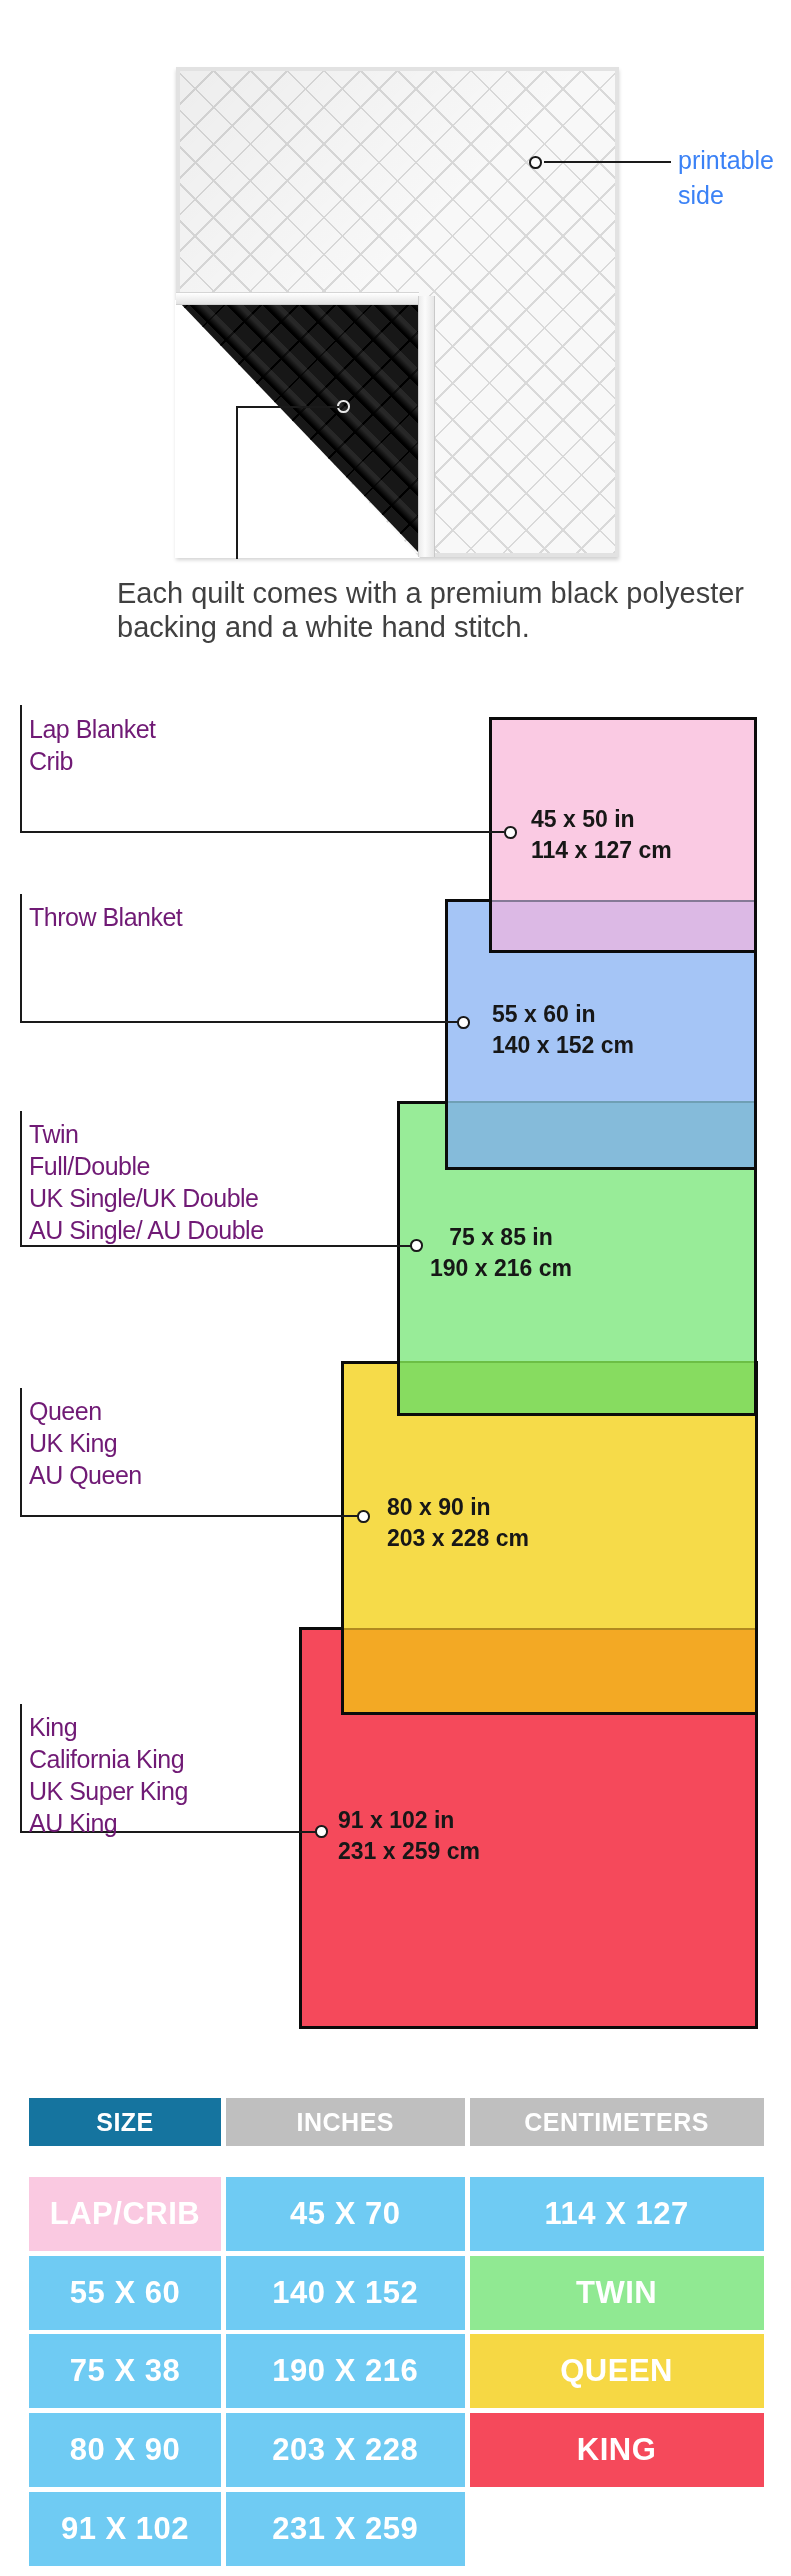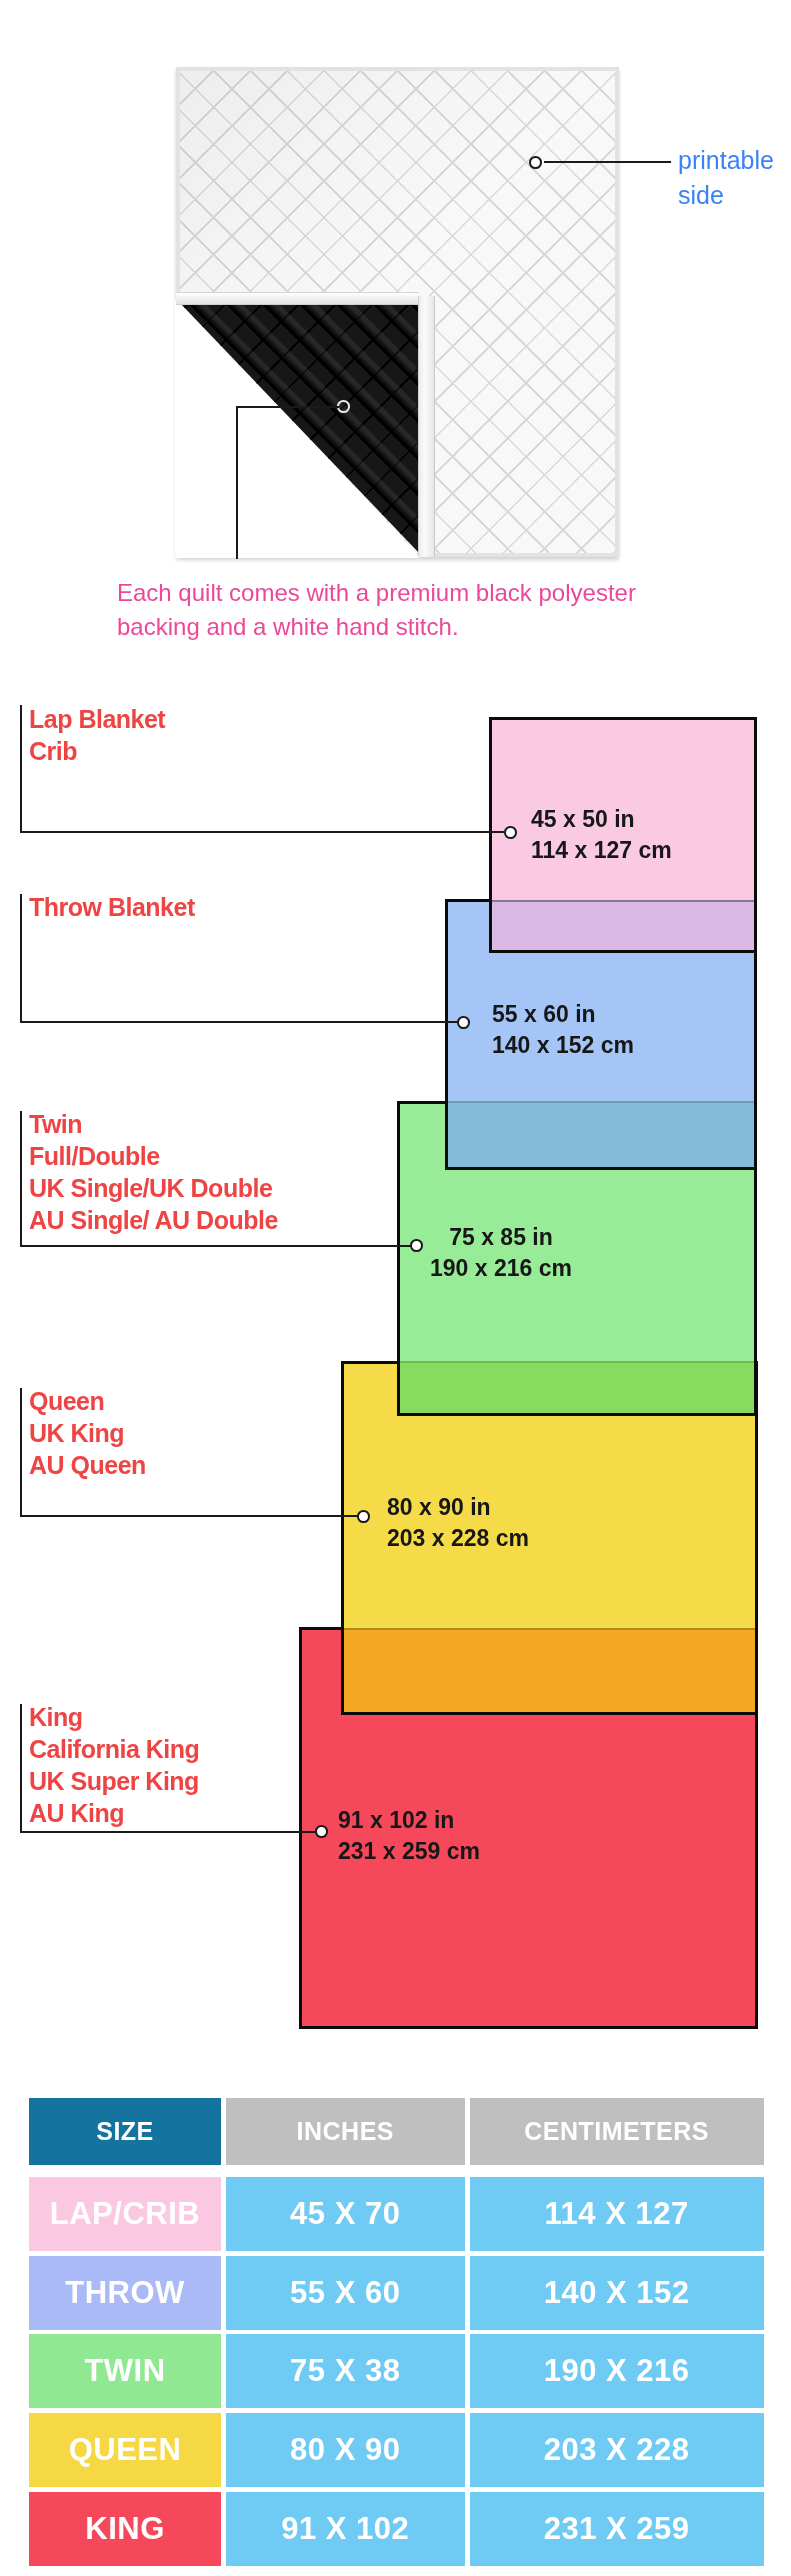--- a/index.html
+++ b/index.html
@@ -28,47 +28,47 @@
          background:linear-gradient(90deg,#ececec,#fbfbfb 40%,#e6e6e6);
          border-left:1px solid #cfcfcf;border-right:1px solid #c9c9c9;}
 
   .callout-circle{position:absolute;width:8.6px;height:8.6px;border-radius:50%;
          border:2.9px solid #1a1a1a;background:#ffffff;}
   .callout-circle.on-black{border-color:#e8e8e8;background:transparent;}
   .h-line{position:absolute;height:1.9px;background:#1a1a1a;}
   .v-line{position:absolute;width:1.9px;background:#1a1a1a;}
 
   .printable-label{position:absolute;left:678px;top:143px;font-size:25px;line-height:35px;color:#3b82f6;}
-  .caption{position:absolute;left:117px;top:576px;font-size:24px;line-height:34px;color:#ec4899;}
+  .caption{position:absolute;left:117px;top:576px;font-size:29px;line-height:34px;color:#404040;}
 
   
   .rect{position:absolute;box-sizing:border-box;border:3.8px solid #0b0b0b;}
   .rect .band{position:absolute;left:0;right:0;bottom:0;}
   .rect-lap   {left:489px;top:717px;width:268px;height:236px;background:#FACAE3;z-index:24;}
   .rect-throw {left:445px;top:899px;width:312px;height:271px;background:#A5C5F6;z-index:23;}
   .rect-twin  {left:397px;top:1101px;width:360px;height:315px;background:#98EC98;z-index:22;}
   .rect-queen {left:341px;top:1361px;width:417px;height:354px;background:#F6DB49;z-index:21;}
   .rect-king  {left:299px;top:1627px;width:459px;height:402px;background:#F5495B;z-index:20;}
   .band-lap   {height:48px;background:#DCB9E5;border-top:2.9px solid #857a96;}
   .band-throw {height:64px;background:#85BBDA;border-top:2.9px solid #6f9fb5;}
   .band-twin  {height:50px;background:#87DC60;border-top:2.9px solid #6cbf45;}
   .band-queen {height:82px;background:#F3A924;border-top:2.9px solid #b1891f;}
 
-  .size-label{position:absolute;left:29px;font-weight:bold;font-size:25px;line-height:32px;
-         color:#ef4444;letter-spacing:-0.5px;z-index:30;}
+  .size-label{position:absolute;left:29px;font-weight:normal;font-size:25px;line-height:32px;
+         color:#701a75;letter-spacing:-0.5px;z-index:30;margin-top:10px;}
   .annotation{position:absolute;font-weight:bold;font-size:23px;line-height:31px;color:#171717;z-index:30;}
   .diagram .h-line,.diagram .v-line,.diagram .callout-circle{z-index:29;}
 
   
   .size-table{position:absolute;left:29px;top:2098px;width:736px;display:grid;
          grid-template-columns:192px 239px 294px;grid-auto-rows:74px;
          column-gap:4.8px;row-gap:4.8px;}
   .size-table .cell{display:flex;align-items:center;justify-content:center;
          font-weight:bold;color:#ffffff;font-size:31px;letter-spacing:0.5px;}
-  .size-table .head{height:67px;font-size:25px;}
+  .size-table .head{height:48px;font-size:25px;}
   .hd-size{background:#15749F;}
   .hd-gray{background:#BFBFBF;}
   .cell-data{background:#6FCBF3;}
   .lb-lap{background:#FAC9E1;}
   .lb-throw{background:#A9BAF6;}
   .lb-twin{background:#90E992;}
   .lb-queen{background:#F6D844;}
   .lb-king{background:#F5495B;}
 </style>
 </head>
@@ -180,21 +180,20 @@
 
   <div class="size-table">
     <div class="cell head hd-size">SIZE</div>
     <div class="cell head hd-gray">INCHES</div>
     <div class="cell head hd-gray">CENTIMETERS</div>
 
     <div class="cell lb-lap">LAP/CRIB</div>
     <div class="cell cell-data">45 X 70</div>
     <div class="cell cell-data">114 X 127</div>
 
-    <div class="cell lb-throw">THROW</div>
     <div class="cell cell-data">55 X 60</div>
     <div class="cell cell-data">140 X 152</div>
 
     <div class="cell lb-twin">TWIN</div>
     <div class="cell cell-data">75 X 38</div>
     <div class="cell cell-data">190 X 216</div>
 
     <div class="cell lb-queen">QUEEN</div>
     <div class="cell cell-data">80 X 90</div>
     <div class="cell cell-data">203 X 228</div>

